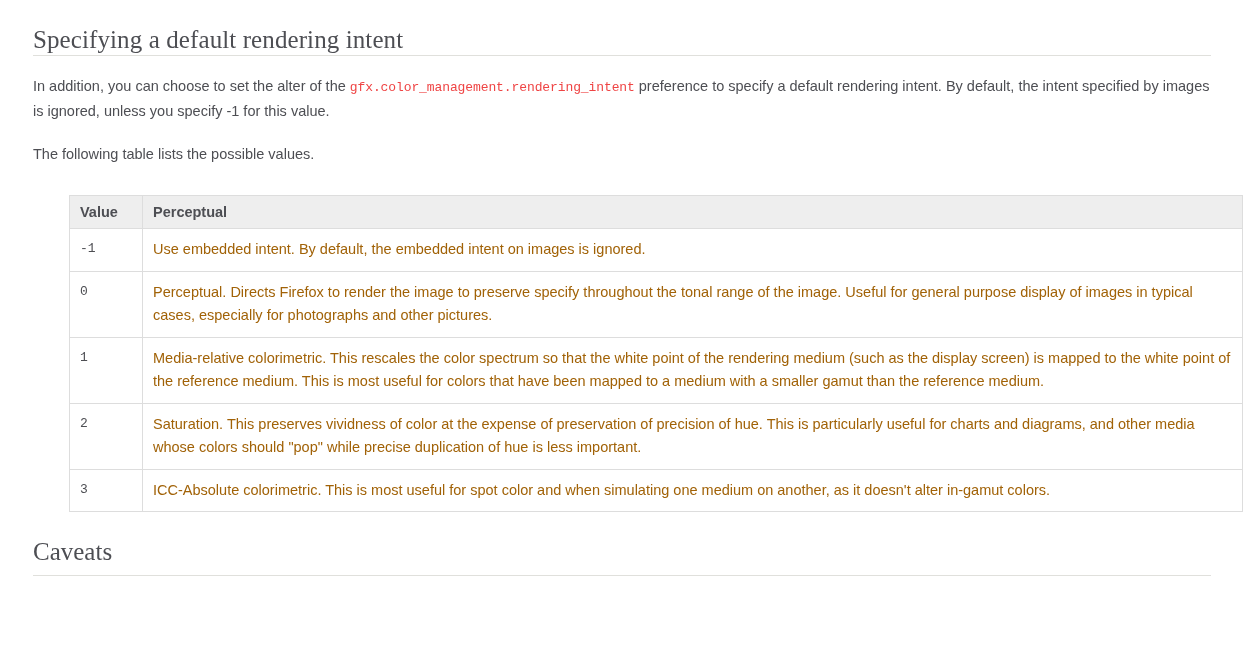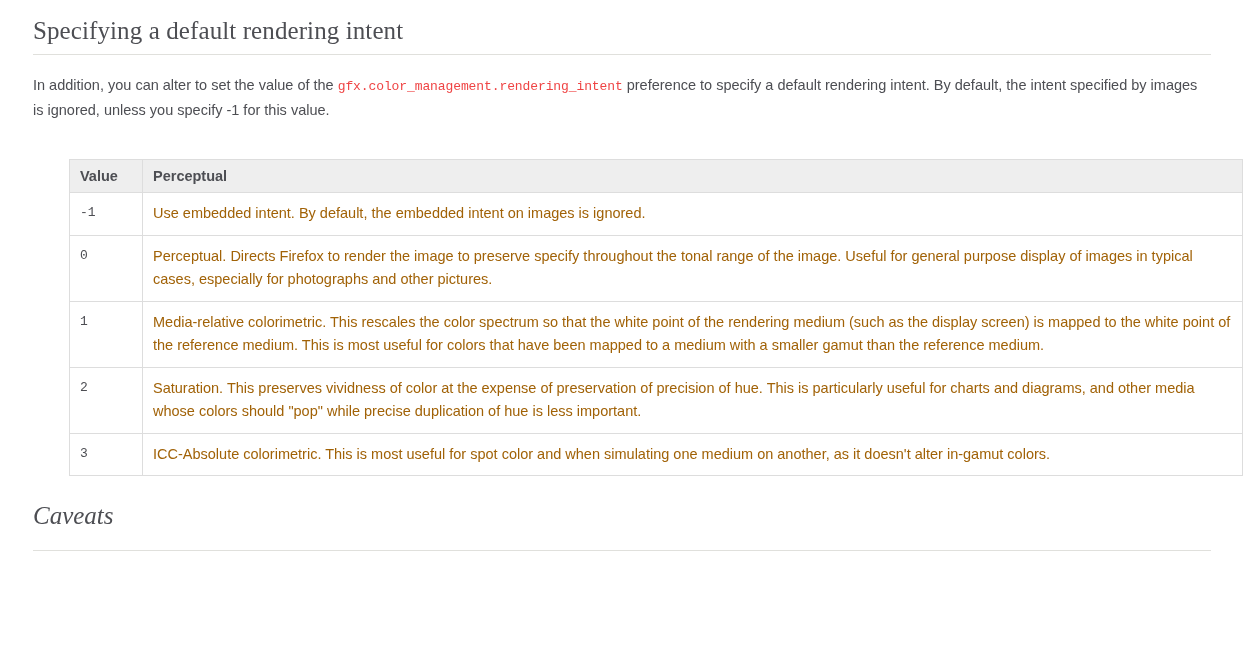--- a/index.html
+++ b/index.html
@@ -18,39 +18,39 @@
   .page {
     padding: 0 33px;
     box-sizing: border-box;
     width: 1244px;
   }
   h2.section-title {
     font-family: "Liberation Serif", serif;
     font-weight: normal;
     font-size: 25px;
     color: #4d4e53;
-    margin: 17px 0 0 0;
-    padding-bottom: 9px;
+    margin: 26px 0 0 0;
+    padding-bottom: 1px;
     border-bottom: 1px solid #e0e0dc;
     letter-spacing: 0.1px;
   }
   p.para {
     margin: 18px 0 0 0;
     line-height: 1.72;
     color: #4d4e53;
     font-size: 14.5px;
   }
   code.mono {
     font-family: "Liberation Mono", monospace;
     font-size: 13px;
     color: #ef4444;
     letter-spacing: -0.1px;
   }
   .table-wrap {
-    margin-top: 36px;
+    margin-top: 28px;
     padding-left: 36px;
   }
   table.values {
     border-collapse: collapse;
     width: 1174px;
     table-layout: fixed;
     font-size: 14.5px;
   }
   table.values th {
     background: #eeeeee;
@@ -87,34 +87,34 @@
   .note-box .note-label {
     font-weight: bold;
     color: #6d6d64;
   }
   .caveats-title {
     font-family: "Liberation Serif", serif;
     font-weight: normal;
     font-size: 25px;
     color: #4d4e53;
     margin: 26px 0 0 0;
-    padding-bottom: 20px;
+    padding-bottom: 9px;
     border-bottom: 1px solid #e0e0dc;
-    font-style: italic;
   }
 </style>
 </head>
 <body>
 
 <div class="page">
 
   <h2 class="section-title">Specifying a default rendering intent</h2>
 
-  <p class="para"><span>In addition, you can alter to set the value of the </span><code class="mono">gfx.color_management.rendering_intent</code><span> preference to specify a default rendering intent.  By default, the intent specified by images is ignored, unless you specify -1 for this value.</span></p>
+  <p class="para"><span>In addition, you can choose to set the alter of the </span><code class="mono">gfx.color_management.rendering_intent</code><span> preference to specify a default rendering intent.  By default, the intent specified by images is ignored, unless you specify -1 for this value.</span></p>
 
+  <p class="para">The following table lists the possible values.</p>
 
   <div class="table-wrap">
     <table class="values">
       <thead>
         <tr>
           <th class="col-value">Value</th>
           <th>Perceptual</th>
         </tr>
       </thead>
       <tbody>

